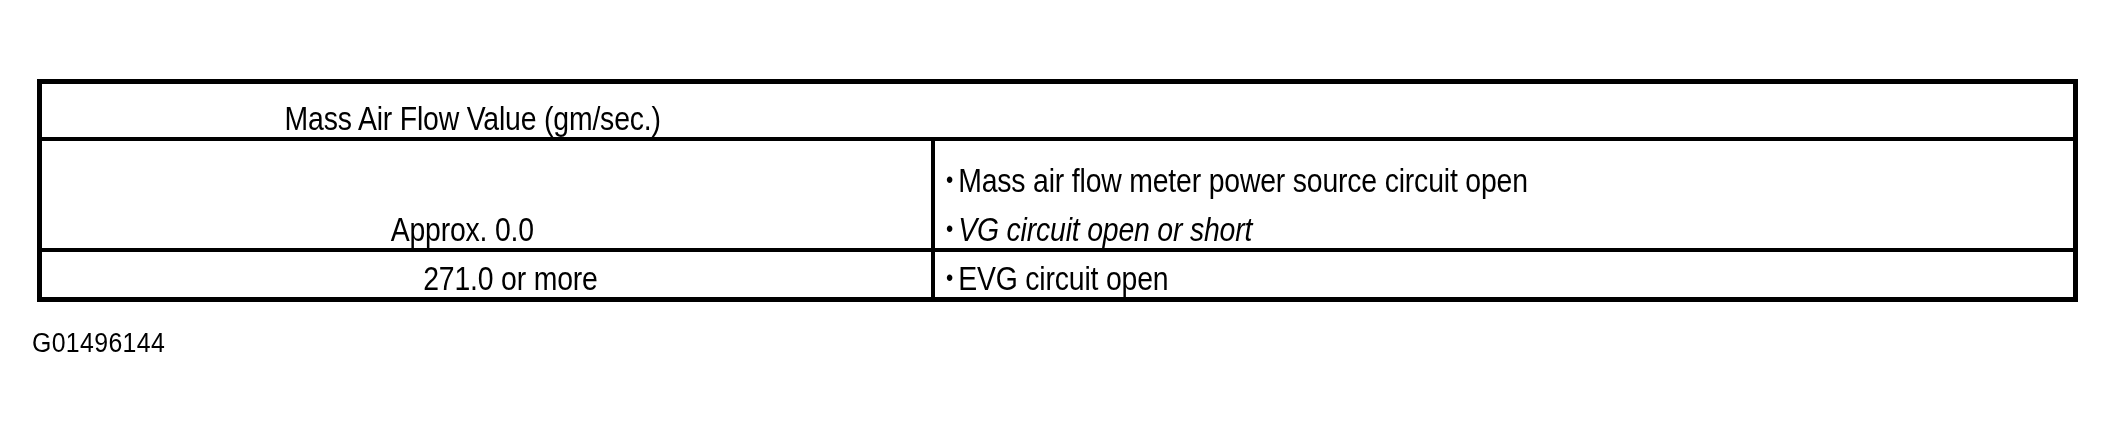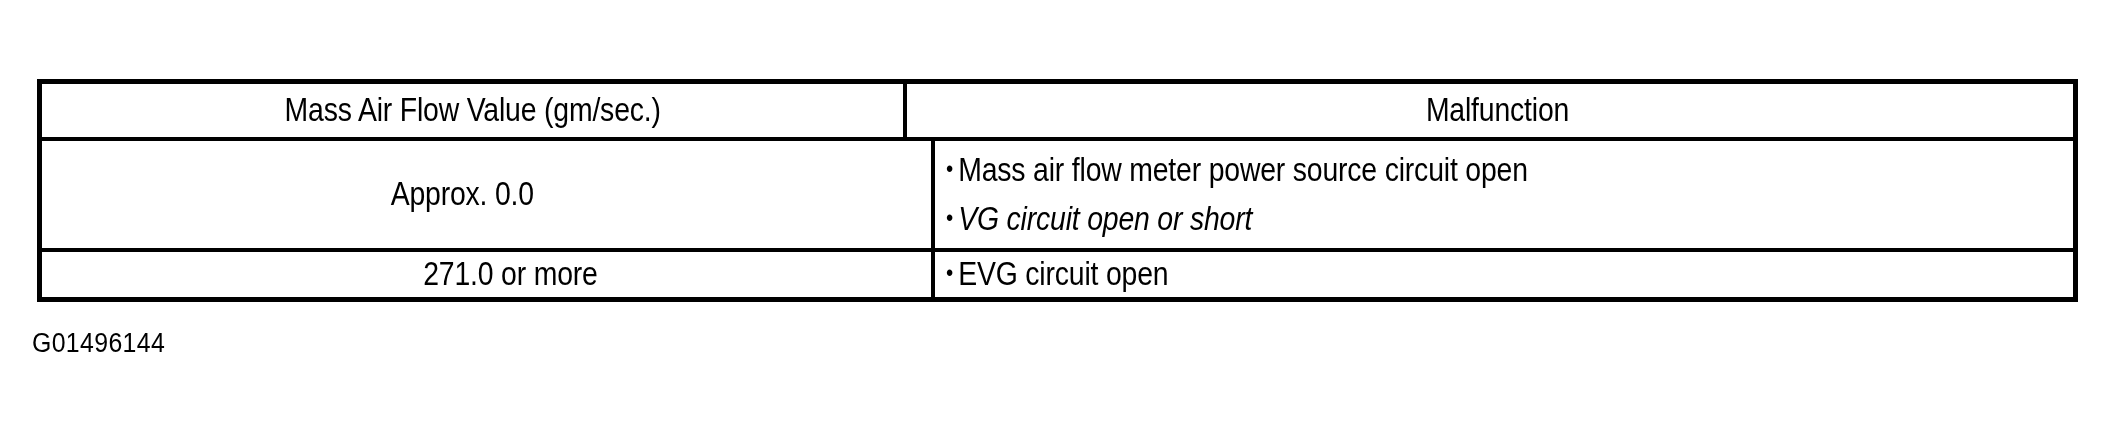--- a/index.html
+++ b/index.html
@@ -36,21 +36,21 @@
     width: 100%;
   }
   .row-header   { height: 53px; }
   .row-approx   { height: 111px; border-top: 4px solid #000000; gap: 48px; }
   .row-271      { height: 49px;  border-top: 4px solid #000000; padding-left: 48px; }
 
   .cell {
     box-sizing: border-box;
     display: flex;
     flex-direction: column;
-    justify-content: center;
+    justify-content: flex-end;
     overflow: hidden;
   }
   .cell-value {
     width: 861px;
     align-items: center;
     text-align: center;
   }
   .cell-malfunction {
     width: 1170px;
     border-left: 4px solid #000000;
@@ -112,23 +112,20 @@
 </style>
 </head>
 <body>
 
 <div id="diagnostic-table">
 
   <div class="table-row row-header">
     <div class="cell cell-value">
       <span class="cell-text">Mass Air Flow Value (gm/sec.)</span>
     </div>
-    <div class="cell cell-malfunction">
-      <span class="cell-text" style="width:1159px;text-align:center;transform-origin:center center;">Malfunction</span>
-    </div>
   </div>
 
   <div class="table-row row-approx">
     <div class="cell cell-value">
       <span class="cell-text">Approx. 0.0</span>
     </div>
     <div class="cell cell-malfunction">
       <ul class="bullet-list">
         <li class="bullet-item">
           <span class="bullet-glyph">•</span>

